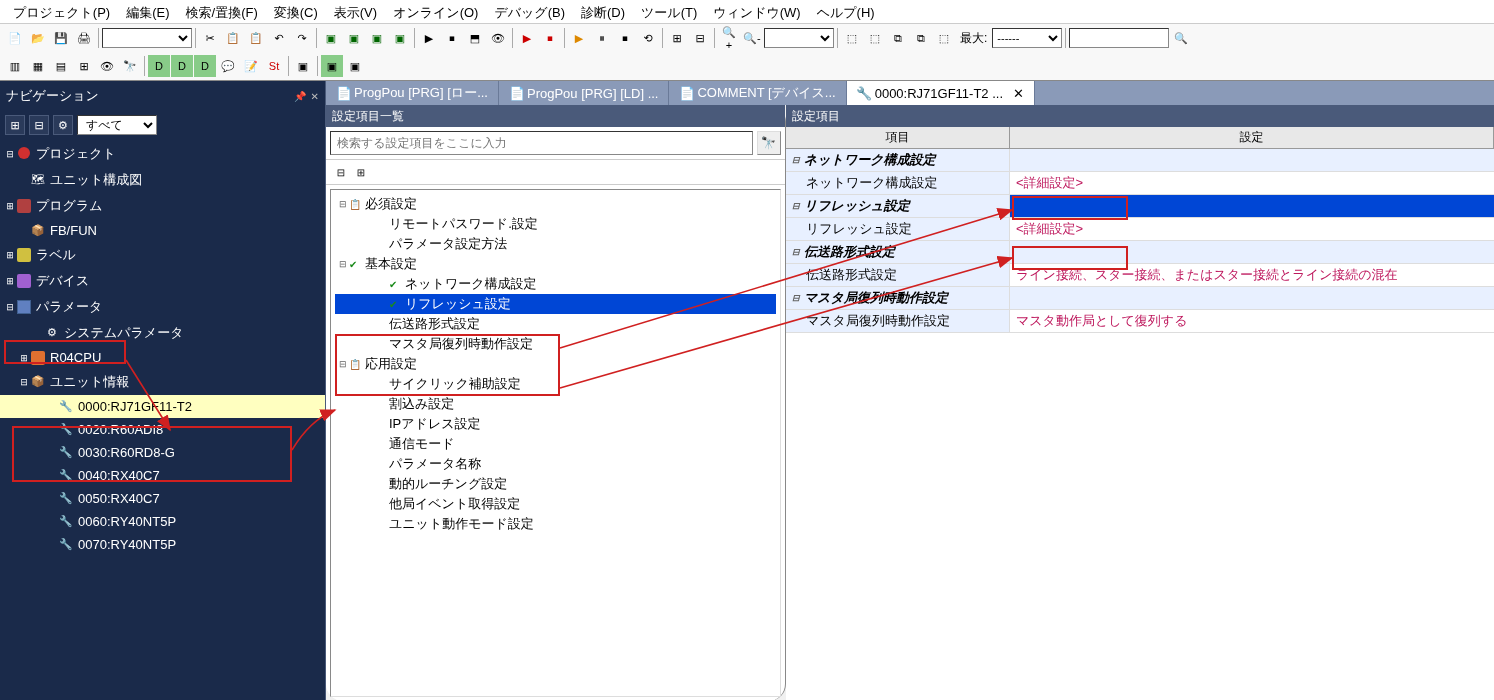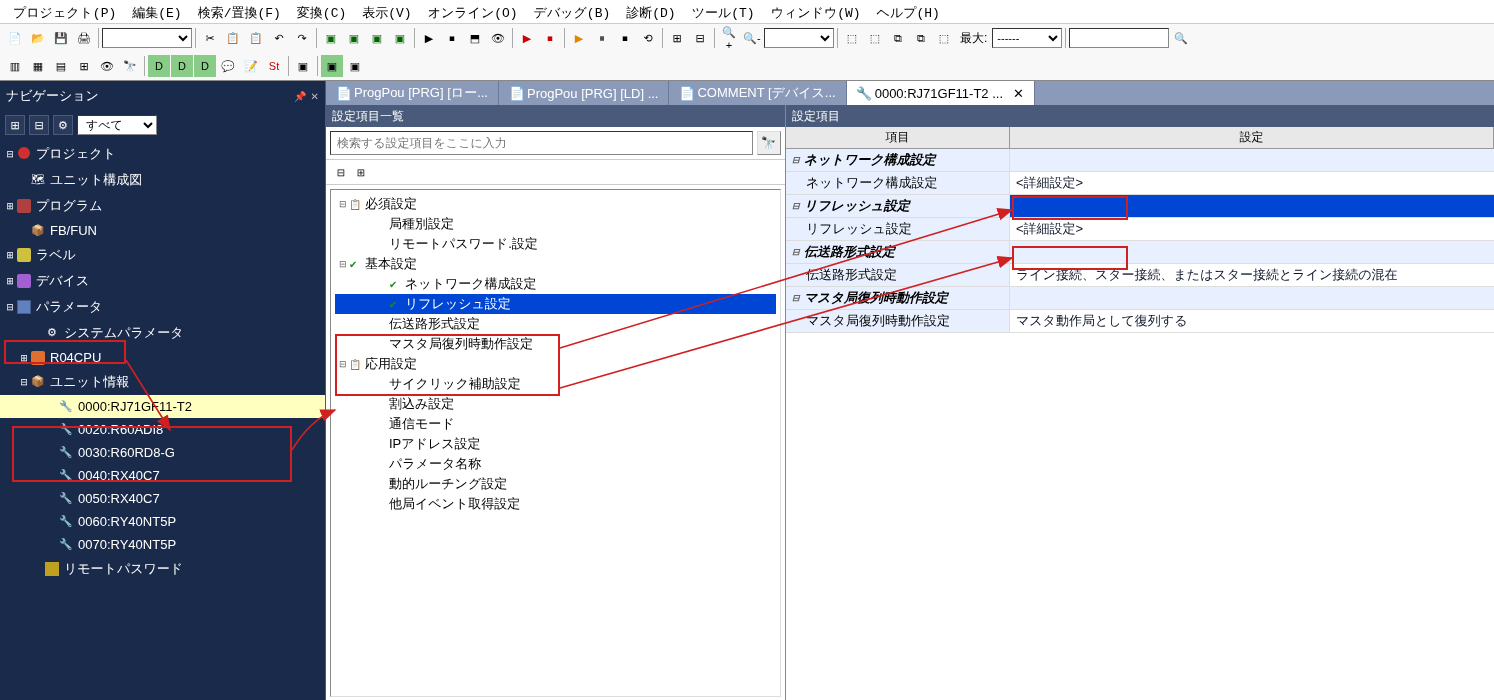--- a/index.html
+++ b/index.html
@@ -1,19 +1,19 @@
 <!DOCTYPE html>
 <html><head>
 <meta charset="utf-8">
 <style>
 * { box-sizing: border-box; margin: 0; padding: 0; font-family: "Meiryo UI", "MS UI Gothic", sans-serif; font-size: 13px; }
 body { background: #f0f0f0; width: 1494px; height: 700px; overflow: hidden; position: relative; }
 
 .menubar { display: flex; background: #fff; border-bottom: 1px solid #ccc; padding: 2px 5px; height: 24px; }
-.menubar-item { padding: 2px 8px; cursor: pointer; font-family: Liberation Mono, monospace; }
+.menubar-item { padding: 2px 8px; cursor: pointer; }
 
 .toolbar-rows { background: #f8f8f8; border-bottom: 1px solid #888; }
 .toolbar-row { display: flex; align-items: center; height: 28px; padding: 1px 4px; gap: 1px; flex-wrap: nowrap; overflow: hidden; }
 .toolbar-btn { width: 22px; height: 22px; border: 1px solid transparent; background: #f8f8f8; display: inline-flex; align-items: center; justify-content: center; font-size: 11px; cursor: pointer; }
 .toolbar-sep { width: 1px; height: 20px; background: #aaa; margin: 0 2px; }
 .toolbar-combo { height: 20px; border: 1px inset #888; background: #fff; font-size: 11px; }
 .toolbar-label { font-size: 12px; padding: 0 4px; }
 
 .main-layout { display: flex; height: calc(100% - 80px); }
 
@@ -37,21 +37,21 @@
 .indent-3 { padding-left: 46px; }
 
 .right-side { flex: 1; display: flex; flex-direction: column; }
 .doc-tabs { display: flex; background: #8a9ab8; height: 24px; }
 .doc-tab { padding: 3px 10px; background: #8a9ab8; color: #fff; border-right: 1px solid #6a7a98; display: flex; align-items: center; gap: 4px; cursor: pointer; max-width: 220px; white-space: nowrap; overflow: hidden; font-size: 12px; }
 .doc-tab.active { background: #fff; color: #000; }
 .doc-tab-icon { width: 14px; height: 14px; display: inline-block; }
 .doc-tab-close { margin-left: auto; cursor: pointer; padding-left: 6px; }
 
 .content-area { flex: 1; display: flex; }
-.settings-list-panel { width: 460px; border-right: 1px solid #888; display: flex; flex-direction: column; background: #fff; }
+.settings-list-panel { width: 460px; border-right: 1px solid #888; display: flex; flex-direction: column; background: #fff; border-radius: 17px; }
 .settings-detail-panel { flex: 1; display: flex; flex-direction: column; background: #fff; justify-content: flex-end; }
 
 .panel-header { background: #4a5a7a; color: #fff; padding: 2px 6px; font-size: 12px; height: 22px; display: flex; align-items: center; }
 
 .search-row { display: flex; padding: 4px; gap: 4px; border-bottom: 1px solid #ccc; }
 .search-input { flex: 1; border: 1px inset #888; padding: 3px 6px; height: 24px; font-size: 12px; }
 .search-btn { width: 24px; height: 24px; border: 1px outset #ddd; background: #eee; cursor: pointer; display: flex; align-items: center; justify-content: center; font-size: 12px; }
 
 .small-toolbar { display: flex; gap: 2px; padding: 3px 6px; border-bottom: 1px solid #ccc; }
 .small-btn { width: 18px; height: 18px; border: 1px solid transparent; cursor: pointer; font-size: 10px; display: flex; align-items: center; justify-content: center; }
@@ -72,21 +72,21 @@
 .col-value { flex: 1; }
 
 .grid-row { display: flex; border-bottom: 1px solid #ddd; min-height: 22px; align-items: stretch; }
 .grid-cell { padding: 2px 6px; display: flex; align-items: center; }
 .grid-cell.col-item { border-right: 1px solid #ddd; background: #e8f0ff; }
 .grid-row.category .col-item { font-weight: bold; font-style: italic; background: #e8f0ff; }
 .grid-row.category .col-value { background: #e8f0ff; }
 .grid-row.highlighted .col-value { background: #0046d5; color: #fff; }
 .grid-toggle { width: 10px; font-size: 9px; color: #666; margin-right: 2px; }
 .grid-indent { width: 14px; }
-.value-link { color: #0f172a; }
+.value-link { color: #be185d; }
 
 .red-box { position: absolute; border: 2px solid #d02020; pointer-events: none; z-index: 100; }
 svg.annotation { position: absolute; top: 0; left: 0; pointer-events: none; z-index: 99; }
 
 .ic { display:inline-block; width:14px; height:14px; }
 .ic-module { background: #b04040; border-radius: 2px; }
 .ic-param { background: #6080c0; border: 1px solid #406090; }
 .ic-prog { background: #d03030; border-radius: 7px; width: 12px; height: 12px; }
 .ic-label { background: #d0c040; border-radius:2px; }
 .ic-device { background: #a060d0; border-radius:2px; }
@@ -278,25 +278,20 @@
       <div class="tree-item indent-3">
           <span class="tree-toggle"></span>
           <span class="tree-icon">🔧</span>
           <span>0060:RY40NT5P</span>
         </div>
       <div class="tree-item indent-3">
           <span class="tree-toggle"></span>
           <span class="tree-icon">🔧</span>
           <span>0070:RY40NT5P</span>
         </div>
-      <div class="tree-item indent-2">
-          <span class="tree-toggle"></span>
-          <span class="tree-icon"><span class="ic ic-key"></span></span>
-          <span>リモートパスワード</span>
-        </div>
     </div>
   </div>
 
   <div class="right-side">
     <div class="doc-tabs">
       <div class="doc-tab">
           <span class="doc-tab-icon">📄</span>
           <span>ProgPou [PRG] [ロー...</span>
         </div>
       <div class="doc-tab">
@@ -327,25 +322,25 @@
           <div class="small-btn">⊞</div>
         </div>
         <div class="settings-tree">
           <div class="st-item st-indent-0">
               <span class="st-toggle">⊟</span>
               <span class="st-icon">📋</span>
               <span>必須設定</span>
             </div>
           <div class="st-item st-indent-2">
               <span class="st-toggle"></span>
-              <span>局種別設定</span>
-            </div>
-          <div class="st-item st-indent-2">
-              <span class="st-toggle"></span>
               <span>リモートパスワード.設定</span>
+            </div>
+          <div class="st-item st-indent-2">
+              <span class="st-toggle"></span>
+              <span>パラメータ設定方法</span>
             </div>
           <div class="st-item st-indent-0">
               <span class="st-toggle">⊟</span>
               <span class="st-icon check-icon">✔</span>
               <span>基本設定</span>
             </div>
           <div class="st-item st-indent-2">
               <span class="st-toggle"></span>
               <span class="st-icon check-icon">✔</span>
               <span>ネットワーク構成設定</span>
@@ -371,37 +366,41 @@
           <div class="st-item st-indent-2">
               <span class="st-toggle"></span>
               <span>サイクリック補助設定</span>
             </div>
           <div class="st-item st-indent-2">
               <span class="st-toggle"></span>
               <span>割込み設定</span>
             </div>
           <div class="st-item st-indent-2">
               <span class="st-toggle"></span>
+              <span>IPアドレス設定</span>
+            </div>
+          <div class="st-item st-indent-2">
+              <span class="st-toggle"></span>
               <span>通信モード</span>
             </div>
           <div class="st-item st-indent-2">
               <span class="st-toggle"></span>
-              <span>IPアドレス設定</span>
-            </div>
-          <div class="st-item st-indent-2">
-              <span class="st-toggle"></span>
               <span>パラメータ名称</span>
             </div>
           <div class="st-item st-indent-2">
               <span class="st-toggle"></span>
               <span>動的ルーチング設定</span>
             </div>
           <div class="st-item st-indent-2">
               <span class="st-toggle"></span>
               <span>他局イベント取得設定</span>
+            </div>
+          <div class="st-item st-indent-2">
+              <span class="st-toggle"></span>
+              <span>ユニット動作モード設定</span>
             </div>
         </div>
       </div>
 
       <div class="settings-detail-panel">
         <div class="panel-header">設定項目</div>
         <div class="detail-grid">
           <div class="grid-header-row">
             <div class="grid-header-cell col-item">項目</div>
             <div class="grid-header-cell col-value">設定</div>

